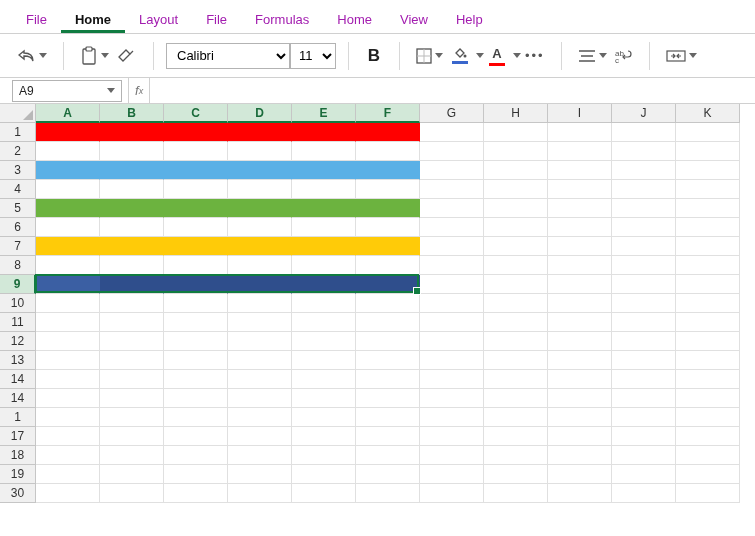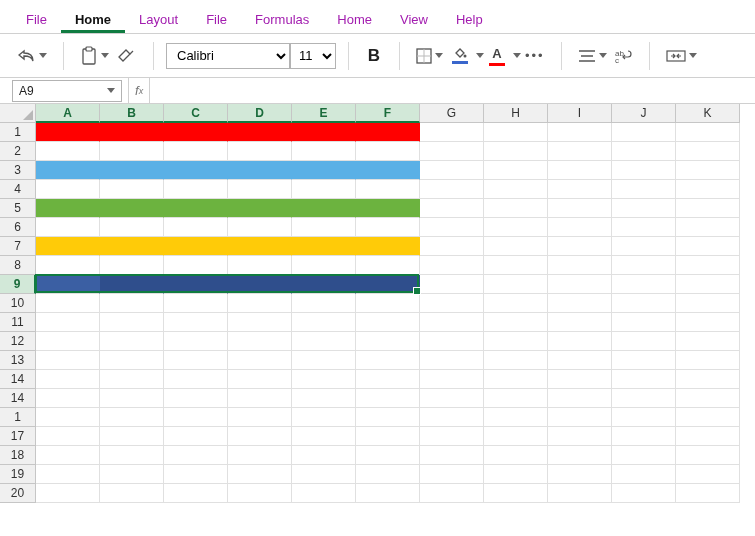--- a/index.html
+++ b/index.html
@@ -549,21 +549,21 @@
       <div class="cell"></div>
       <div class="cell"></div>
       <div class="cell"></div>
       <div class="cell"></div>
       <div class="cell"></div>
       <div class="cell"></div>
       <div class="cell"></div>
       <div class="cell"></div>
       <div class="cell"></div>
       <div class="cell"></div>
-      <div class="row-h">20</div>
+      <div class="row-h">30</div>
       <div class="cell"></div>
       <div class="cell"></div>
       <div class="cell"></div>
       <div class="cell"></div>
       <div class="cell"></div>
       <div class="cell"></div>
       <div class="cell"></div>
       <div class="cell"></div>
       <div class="cell"></div>
       <div class="cell"></div>

